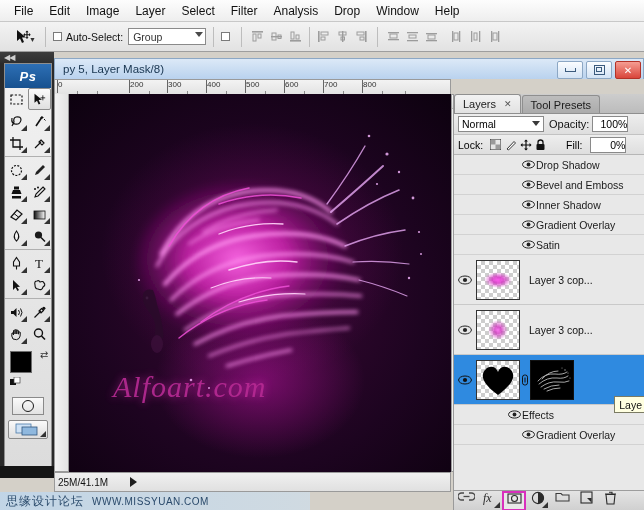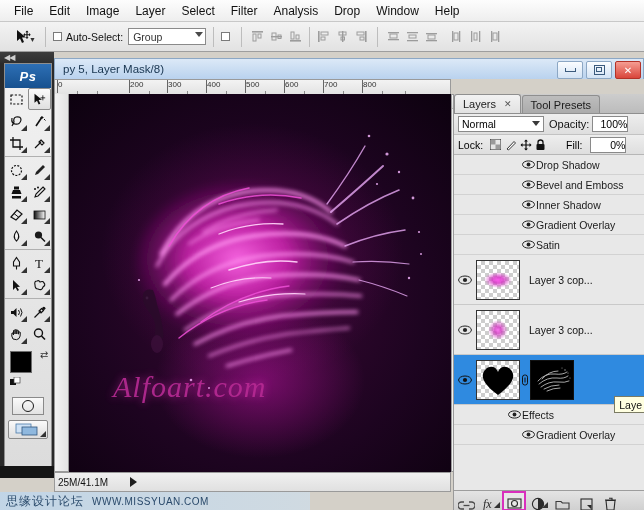--- a/index.html
+++ b/index.html
@@ -264,21 +264,21 @@
     background:#ffffe1;border:1px solid #7b7b63;
     font-size:10.5px;color:#111;padding:0 4px;display:flex;align-items:center;
     white-space:nowrap;z-index:20;
   }
   .panel-bottom{
     position:absolute;left:0;bottom:0;width:191px;height:21px;
     background:linear-gradient(#e4e4e4,#cfcfcf);border-top:1px solid #9d9d9d;
     display:flex;align-items:center;box-sizing:border-box;
   }
   .pb-btn{
-    width:24px;height:20px;display:flex;align-items:flex-end;justify-content:center;
+    width:24px;height:20px;display:flex;align-items:flex-start;justify-content:center;
     position:relative;
   }
   .pb-btn .tri{
     position:absolute;right:2px;bottom:3px;width:0;height:0;
     border-left:3px solid transparent;border-top:3px solid transparent;
     border-right:3px solid #333;border-bottom:3px solid #333;
   }
   .pb-btn.highlight{
     border:2px solid #d92fbd;box-sizing:border-box;background:#e8e8e8;
   }

